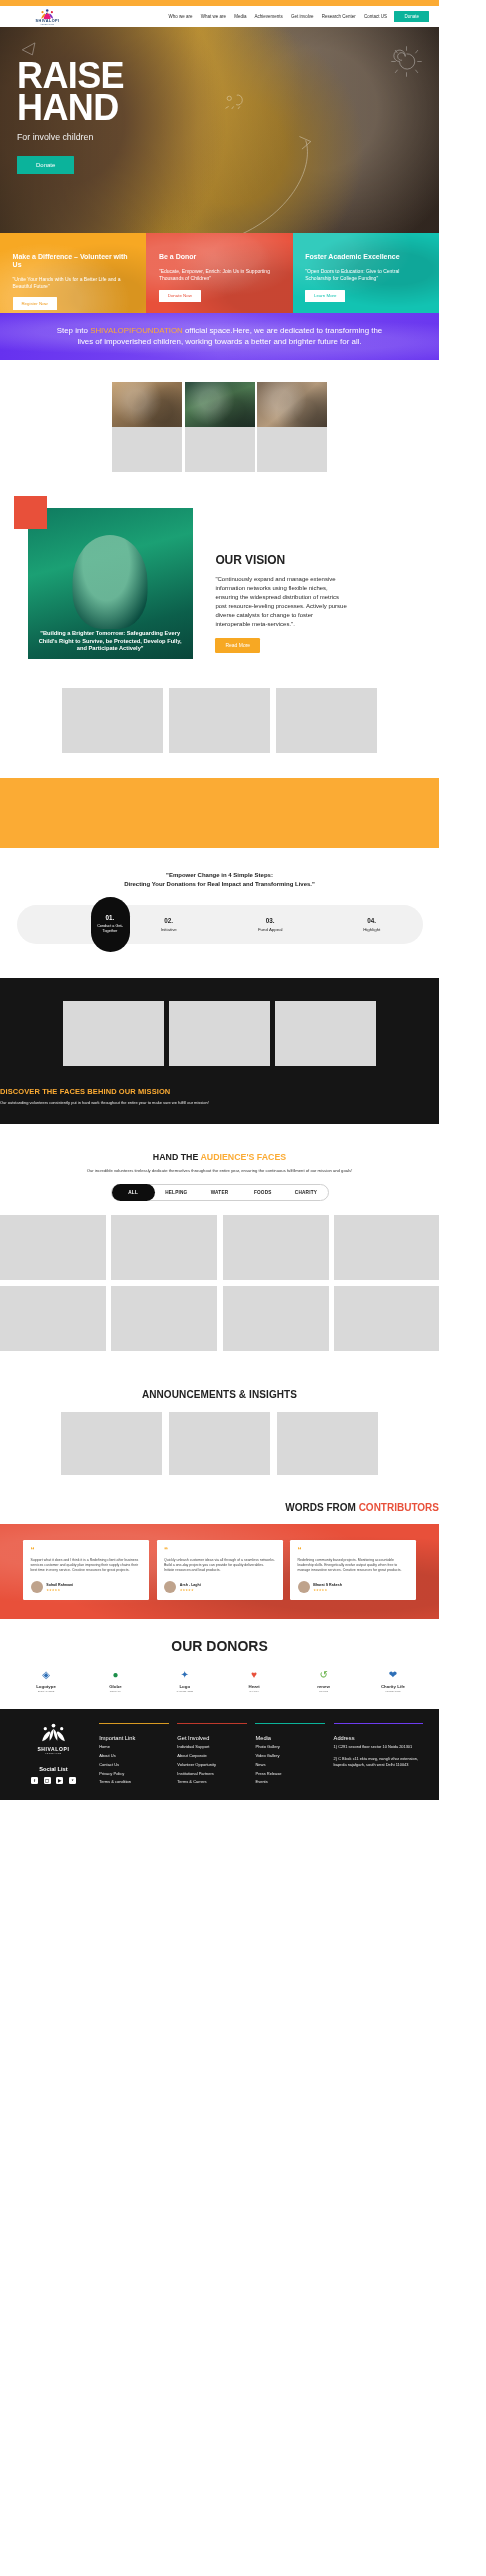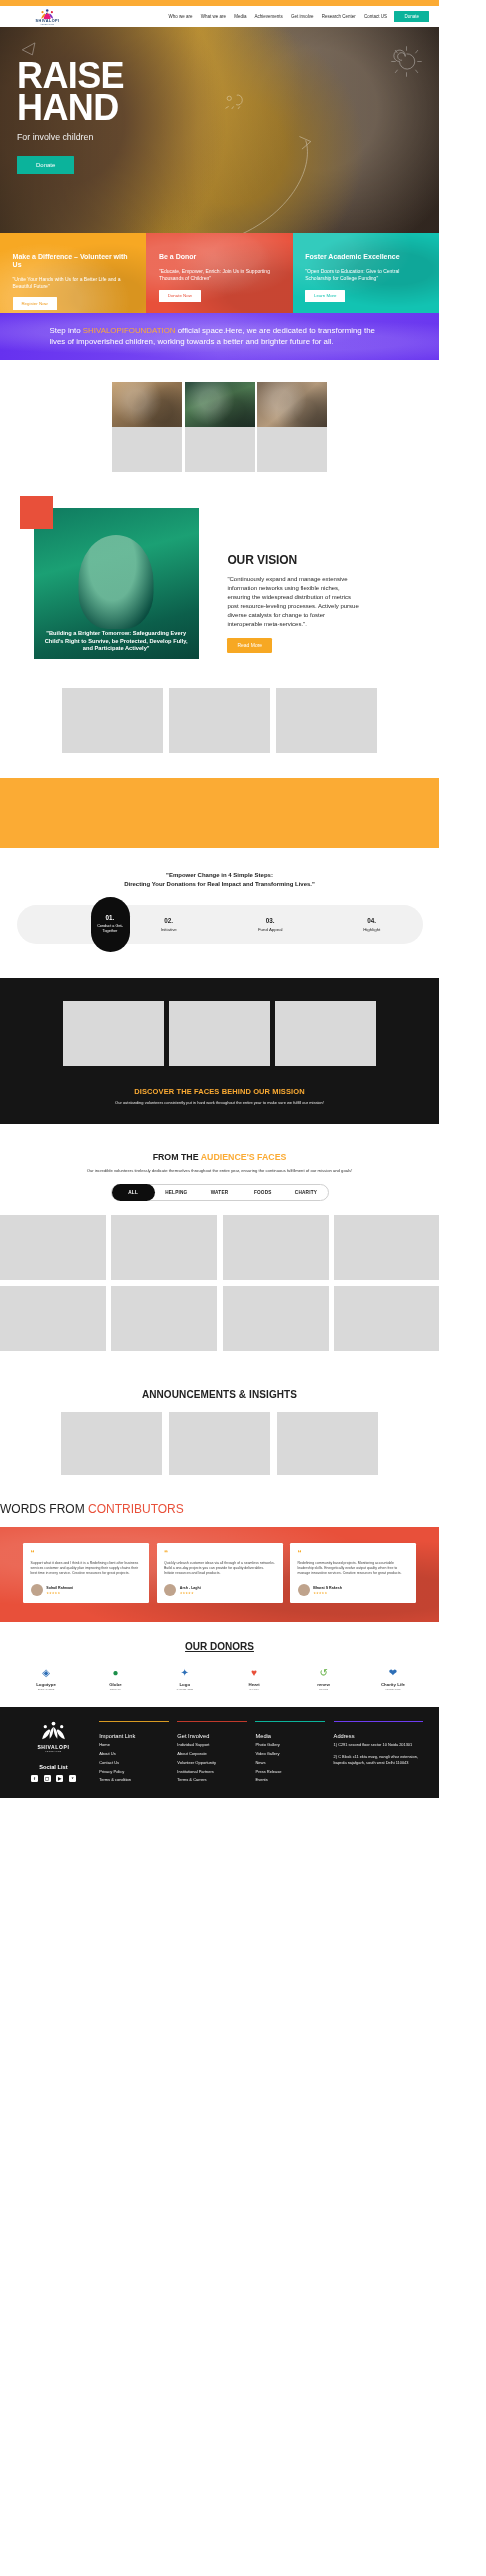--- a/index.html
+++ b/index.html
@@ -63,39 +63,39 @@
   .c2 .card-btn{color:#e8503a;}
   .c3 .card-btn{color:#12c3b2;}
 
   
   .purple{height:47px;position:relative;overflow:hidden;display:flex;align-items:center;justify-content:center;
           background:#6d3cf0;}
   .purple .veil{position:absolute;inset:0;background:
       radial-gradient(ellipse at 30% 40%, rgba(255,255,255,.17) 0 22%, rgba(0,0,0,0) 55%),
       radial-gradient(ellipse at 72% 62%, rgba(255,255,255,.13) 0 20%, rgba(0,0,0,0) 52%),
       linear-gradient(90deg,#6631ef 0%,#7a4bf3 50%,#6a37ef 100%);}
-  .purple p{position:relative;z-index:2;text-align:left;color:#fff;font-size:7.9px;line-height:1.35;
+  .purple p{position:relative;z-index:2;text-align:center;color:#fff;font-size:7.9px;line-height:1.35;
             font-weight:400;max-width:340px;}
   .purple .brand{color:#fbab34;}
 
   
   .sec-gal{padding:21.4px 0 29px;background:#fff;}
   .gal-row{display:flex;gap:2.5px;justify-content:center;}
   .gal-im{width:70px;height:45px;position:relative;overflow:hidden;}
   .g1{background:linear-gradient(150deg,#caa87d 0%,#8f7250 45%,#5c4a35 100%);}
   .g2{background:linear-gradient(160deg,#2d4b3f 0%,#4e7a52 40%,#1f3028 100%);}
   .g3{background:linear-gradient(140deg,#7d6a58 0%,#b49a7c 50%,#4a3f33 100%);}
   .g-blobs{position:absolute;inset:0;background:
       radial-gradient(circle at 35% 40%, rgba(255,255,255,.20) 0 18%, rgba(0,0,0,0) 48%),
       radial-gradient(circle at 70% 65%, rgba(0,0,0,.22) 0 20%, rgba(0,0,0,0) 52%);}
   .gal-ph{width:70px;height:45px;background:#d9d9d9;}
 
   
   .vision{position:relative;padding:7.5px 0 25px;}
-  .vis-wrap{display:flex;padding:0 16.4px;gap:28px;margin-left:6px;}
+  .vis-wrap{display:flex;padding:0 16.4px;gap:22px;}
   .vis-left{width:177px;position:relative;}
   .vis-square{position:absolute;left:-2.5px;top:-12.6px;width:33px;height:33px;background:#e8503a;z-index:3;}
   .vis-photo{position:relative;margin-left:11.3px;width:165px;height:151px;overflow:hidden;
              background:linear-gradient(165deg,#0f7a5f 0%,#1ba074 35%,#0c5f4b 75%,#09463a 100%);}
   .vis-photo .figure{position:absolute;left:50%;top:18%;transform:translateX(-50%);
              width:75px;height:94px;border-radius:52% 52% 40% 40%;
              background:radial-gradient(ellipse at 45% 30%, rgba(120,190,160,.85) 0 40%, rgba(10,70,60,.75) 80%);}
   .vis-photo .cap{position:absolute;left:0;right:0;bottom:6.3px;text-align:center;color:#fff;
              font-size:5.7px;font-weight:700;line-height:1.35;padding:0 6.3px;}
   .vis-right{flex:1;padding-top:45px;}
@@ -117,21 +117,21 @@
              display:flex;align-items:center;position:relative;}
   .step{flex:1;text-align:center;}
   .step .num{font-size:6.3px;font-weight:700;}
   .step .lbl{font-size:4.4px;margin-top:3.1px;color:#2a2a2a;}
   .step.active{position:absolute;left:74px;top:-8.2px;width:39px;height:55px;background:#0d0d0d;
                border-radius:19.5px;display:flex;flex-direction:column;align-items:center;justify-content:center;color:#fff;}
   .step.active .num{font-size:6.3px;}
   .step.active .lbl{font-size:3.8px;color:#fff;line-height:1.3;}
 
   
-  .dark{background:#151515;padding:22.6px 0 19px;text-align:center;}
+  .dark{background:#151515;padding:22.6px 0 19px;}
   .dark .ph-row2{display:flex;gap:5px;justify-content:center;}
   .dark .ph{width:101px;height:65px;background:#d9d9d9;}
   .dark-h{color:#fbab34;font-size:7.5px;font-weight:700;margin-top:21.4px;letter-spacing:0.1px;}
   .dark-p{color:#e6e6e6;font-size:4px;margin-top:4.4px;}
 
   
   .aud{padding:28px 0 16.4px;text-align:center;background:#fff;}
   .aud-h{font-size:8.8px;font-weight:700;}
   .aud-h .hl{color:#fbab34;}
   .aud-p{font-size:4.2px;margin-top:5.7px;color:#333;}
@@ -142,38 +142,38 @@
   .aud-grid{margin:14px auto 0;width:440px;display:grid;grid-template-columns:repeat(4,1fr);gap:5.7px;}
   .aud-cell{height:65px;background:#d9d9d9;}
 
   
   .ann{padding:21.4px 0 21.4px;text-align:center;}
   .ann-h{font-size:10px;font-weight:700;letter-spacing:0.1px;}
   .ann-row{margin-top:12.6px;display:flex;gap:7px;justify-content:center;}
   .ann-c{width:101px;height:63px;background:#d9d9d9;}
 
   
-  .tst-h{text-align:left;font-size:12px;font-weight:400;padding:5px 0 11.3px;}
+  .tst-h{text-align:right;font-size:10px;font-weight:700;padding:5px 0 11.3px;}
   .tst-h .hl{color:#e8503a;}
   .tst{background:#e8503a;position:relative;overflow:hidden;padding:16.4px 0 19px;}
   .tst .veil{position:absolute;inset:0;background:
      radial-gradient(ellipse at 22% 30%, rgba(255,255,255,.14) 0 20%, rgba(0,0,0,0) 55%),
      radial-gradient(ellipse at 80% 70%, rgba(0,0,0,.16) 0 22%, rgba(0,0,0,0) 58%);}
   .tst-row{position:relative;z-index:2;display:flex;gap:7.5px;justify-content:center;}
   .tcard{width:126px;background:#fff;padding:7.5px 7.5px 6.3px;border-radius:1.3px;}
   .tquote{font-size:8.2px;color:#f7a823;font-weight:700;line-height:.8;}
   .ttext{font-size:3.5px;line-height:1.55;color:#444;margin-top:3.1px;}
   .tfoot{display:flex;align-items:center;gap:3.8px;margin-top:7.5px;}
   .tavatar{width:12px;height:12px;border-radius:50%;background:#bfa38c;flex:none;}
   .tname{font-size:3.6px;font-weight:700;}
   .tstars{font-size:3.1px;color:#f7a823;margin-top:1.3px;}
 
   
   .don{padding:19px 0 16.4px;text-align:center;}
-  .don-h{font-size:10px;font-weight:700;text-decoration:underline;}
+  .don-h{font-size:14px;font-weight:700;}
   .don-row{margin-top:14px;display:flex;justify-content:center;align-items:center;gap:16.4px;flex-wrap:nowrap;}
   .don-item{display:flex;flex-direction:column;align-items:center;gap:1.9px;width:53px;}
   .don-glyph{height:14px;display:flex;align-items:center;justify-content:center;}
   .don-name{font-size:4.4px;font-weight:700;color:#333;}
   .don-tag{font-size:2.3px;color:#777;}
 
   
   .footer{background:#151515;color:#fff;padding:14px 16.4px 11.3px;display:flex;gap:8.8px;}
   .f-brand{width:94px;text-align:center;}
   .f-logo-name{font-size:5px;font-weight:700;letter-spacing:0.6px;margin-top:1.9px;}
@@ -365,21 +365,21 @@
     <div class="ph-row2">
       <div class="ph"></div>
       <div class="ph"></div>
       <div class="ph"></div>
     </div>
     <h2 class="dark-h">DISCOVER THE FACES BEHIND OUR MISSION</h2>
     <p class="dark-p">Our outstanding volunteers consistently put in hard work throughout the entire year to make sure we fulfill our mission!</p>
   </section>
 
   <section class="aud">
-    <h2 class="aud-h"><span>FROM THE </span><span class="hl">AUDIENCE'S FACES</span></h2>
+    <h2 class="aud-h"><span>HAND THE </span><span class="hl">AUDIENCE'S FACES</span></h2>
     <p class="aud-p">Our incredible volunteers tirelessly dedicate themselves throughout the entire year, ensuring the continuous fulfillment of our mission and goals!</p>
     <div class="pills">
       <div class="pill on">ALL</div>
       <div class="pill">HELPING</div>
       <div class="pill">WATER</div>
       <div class="pill">FOODS</div>
       <div class="pill">CHARITY</div>
     </div>
     <div class="aud-grid">
       <div class="aud-cell"></div>

